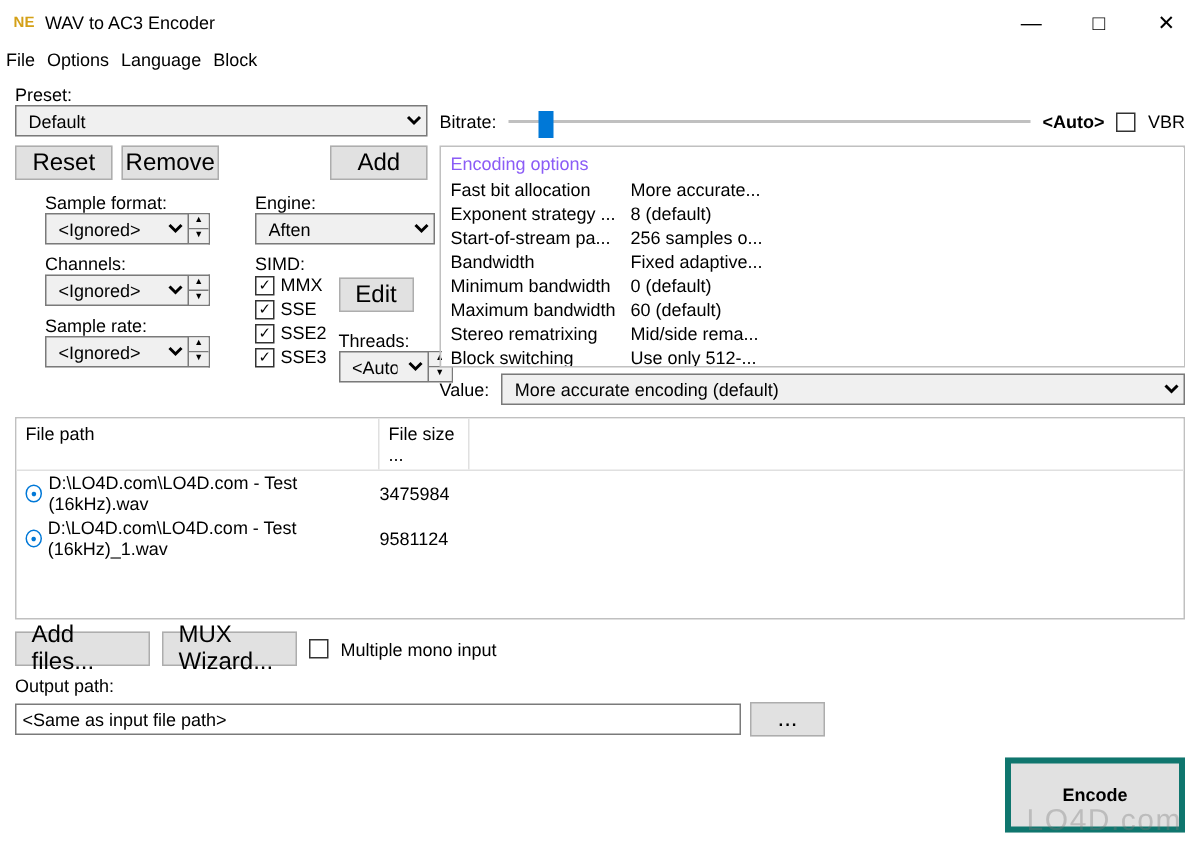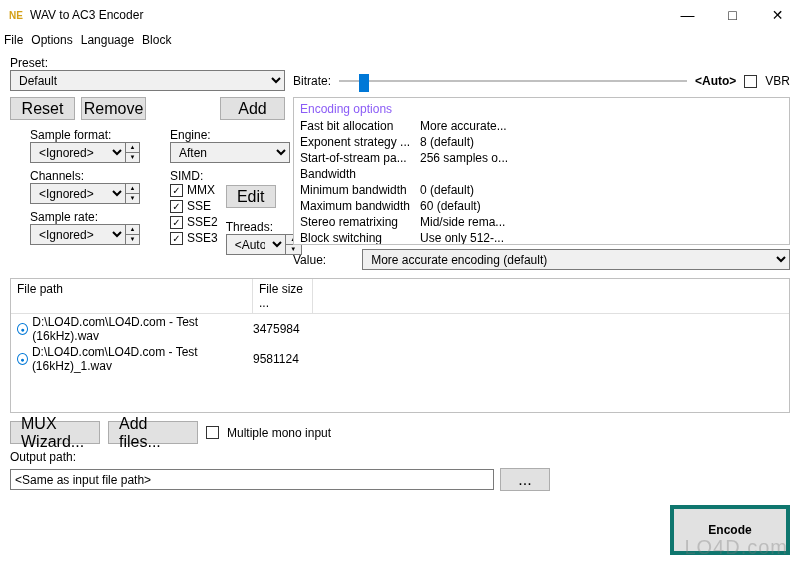--- a/index.html
+++ b/index.html
@@ -39,21 +39,21 @@
 .spinner div:first-child { border-bottom: 1px solid #7a7a7a; }
 .two-col { display: flex; gap: 10px; }
 .simd-checks { display: flex; flex-direction: column; gap: 2px; }
 .simd-checks label { display: flex; align-items: center; gap: 4px; }
 .options-list { border: 1px solid #c0c0c0; height: 148px; overflow-y: scroll; background: #fff; padding: 2px 0; }
 .options-header { color: #8b5cf6; padding: 2px 6px; font-size: 12px; }
 .option-row { display: flex; padding: 1px 6px; }
 .option-row .oname { width: 120px; }
 .option-row .oval { flex: 1; }
 .value-row { display: flex; align-items: center; gap: 8px; margin-top: 4px; }
-.value-select { flex: 1; background: #f0f0f0; margin-left: 28px; }
+.value-select { flex: 1; background: #f0f0f0; }
 .file-table { border: 1px solid #c0c0c0; height: 135px; margin-top: 8px; background: #fff; overflow: hidden; }
 .file-header { display: flex; background: #fff; border-bottom: 1px solid #e0e0e0; }
 .file-header div { padding: 3px 6px; border-right: 1px solid #e0e0e0; font-size: 12px; }
 .file-header .col-path { width: 242px; }
 .file-header .col-size { width: 60px; }
 .file-row { display: flex; padding: 1px 6px; align-items: center; }
 .file-row .col-path { width: 236px; display: flex; align-items: center; gap: 4px; }
 .file-row .col-size { width: 60px; }
 .file-icon { width: 12px; height: 12px; border: 1px solid #0078d7; border-radius: 50%; display: inline-flex; align-items: center; justify-content: center; font-size: 7px; color: #0078d7; }
 .bottom-bar { display: flex; gap: 8px; align-items: center; margin-top: 8px; }
@@ -203,20 +203,21 @@
         <div class="option-row">
             <span class="oname">Exponent strategy ...</span>
             <span class="oval">8 (default)</span>
           </div>
         <div class="option-row">
             <span class="oname">Start-of-stream pa...</span>
             <span class="oval">256 samples o...</span>
           </div>
         <div class="option-row">
             <span class="oname">Bandwidth</span>
+            <span class="oval">Fixed adaptive...</span>
           </div>
         <div class="option-row">
             <span class="oname">Minimum bandwidth</span>
             <span class="oval">0 (default)</span>
           </div>
         <div class="option-row">
             <span class="oname">Maximum bandwidth</span>
             <span class="oval">60 (default)</span>
           </div>
         <div class="option-row">
@@ -251,22 +252,22 @@
     <div class="file-row">
       <div class="col-path">
           <span class="file-icon">●</span>
           <span>D:\LO4D.com\LO4D.com - Test (16kHz)_1.wav</span>
         </div>
       <div class="col-size">9581124</div>
     </div>
   </div>
 
   <div class="bottom-bar">
+    <div class="btn">Add files...</div>
     <div class="btn">MUX Wizard...</div>
-    <div class="btn">Add files...</div>
     <span class="checkbox"></span>
     <span>Multiple mono input</span>
   </div>
 
   <div style="margin-top:6px">
     <div class="label">Output path:</div>
     <div class="output-row" style="width:540px">
       <input type="text" value="&lt;Same as input file path&gt;" style="">
       <div class="btn" style="width:50px">...</div>
     </div>

